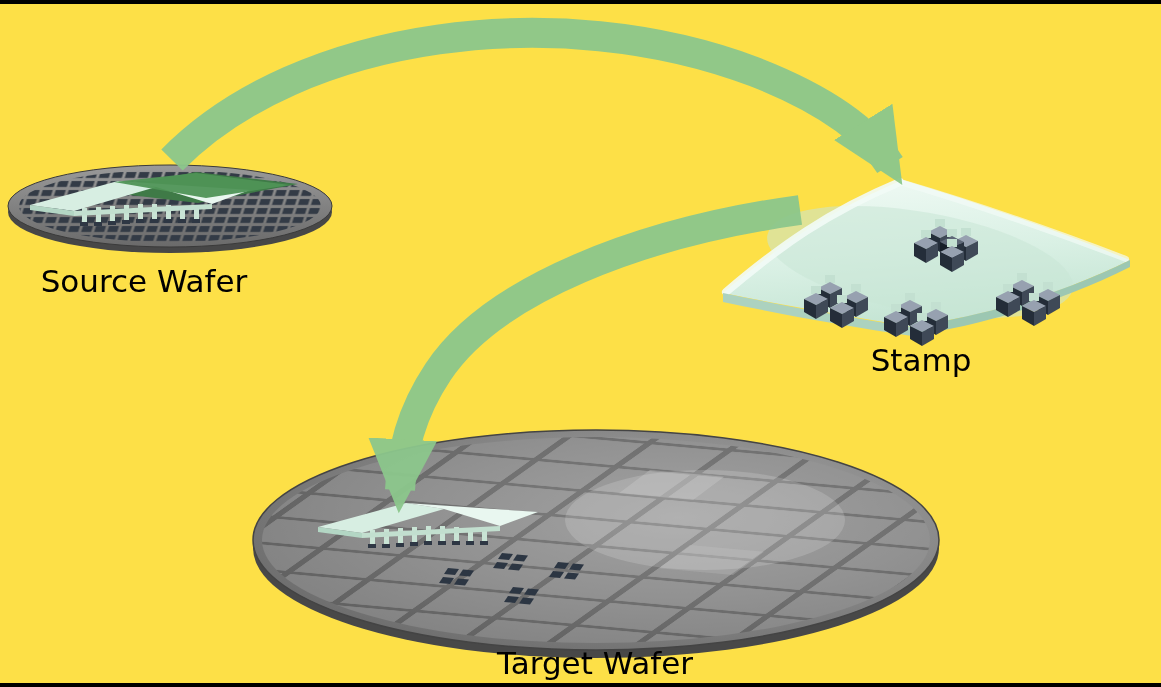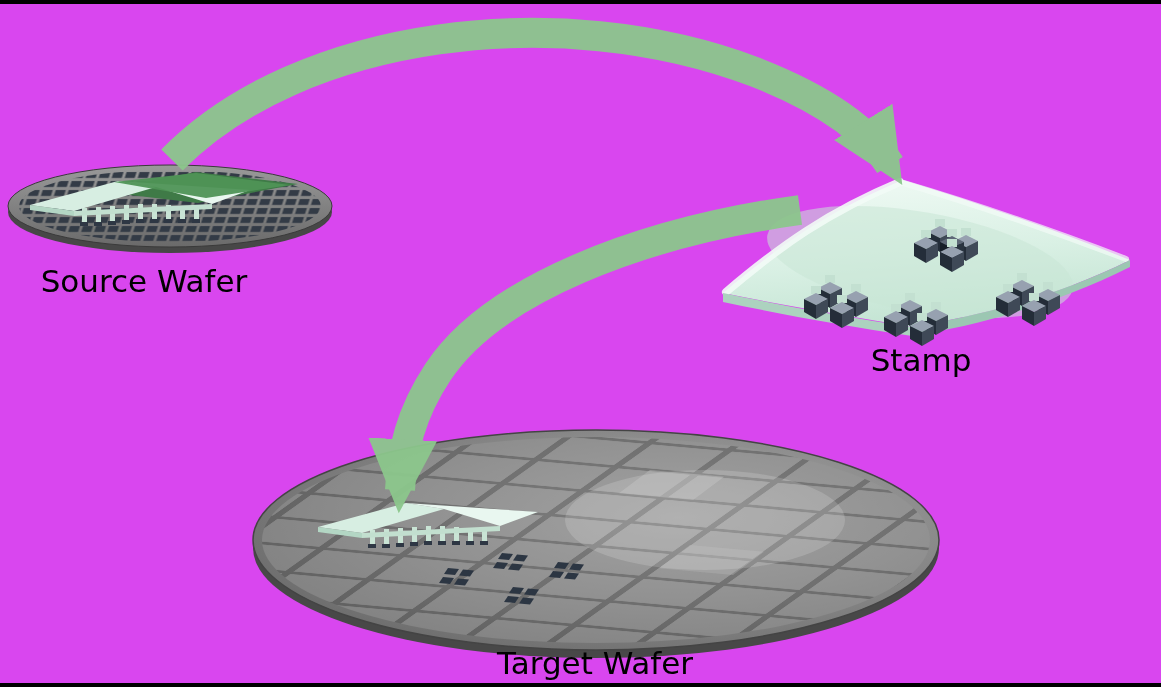--- a/index.html
+++ b/index.html
@@ -1,20 +1,20 @@
 <!DOCTYPE html>
 <html><head>
 <meta charset="utf-8">
 <style>
   html, body { margin: 0; padding: 0; background: #ffffff; }
   .stage {
     position: relative;
     width: 1161px;
     height: 687px;
-    background: #d946ef;
+    background: #fde047;
     overflow: hidden;
     font-family: "DejaVu Sans", "Liberation Sans", sans-serif;
   }
   svg { display: block; }
   text.node-label {
     font-family: "DejaVu Sans", "Liberation Sans", sans-serif;
     font-size: 31px;
     fill: #000000;
   }
 </style>

